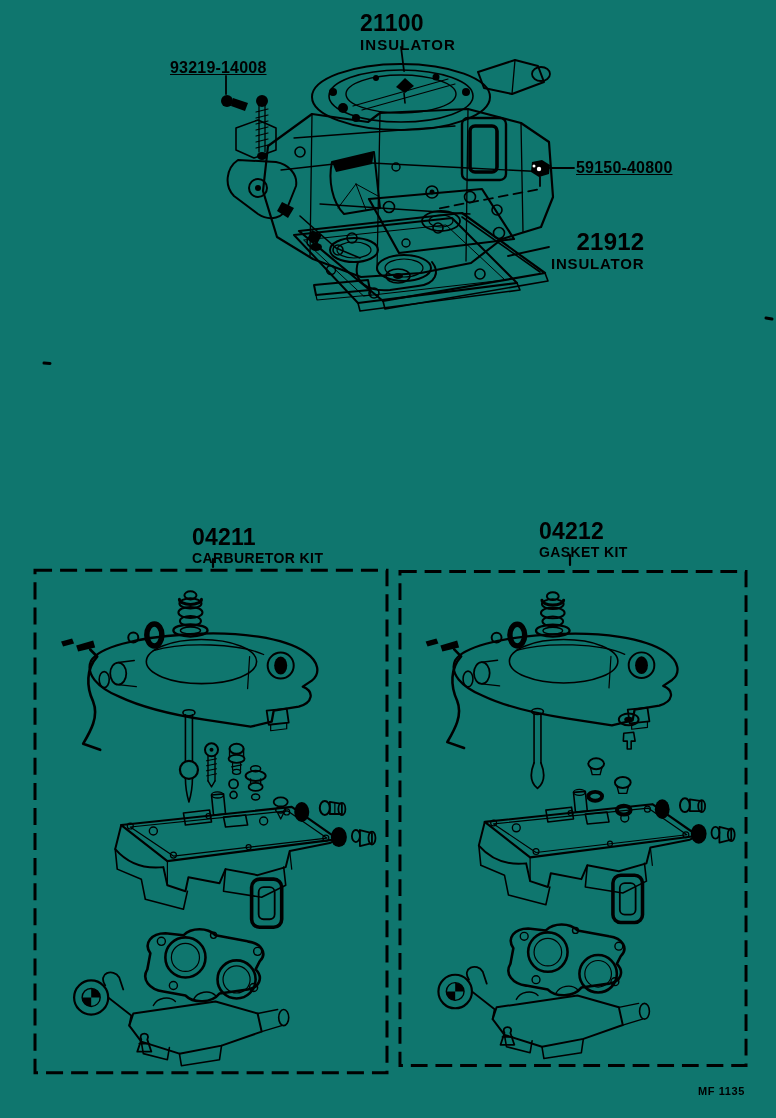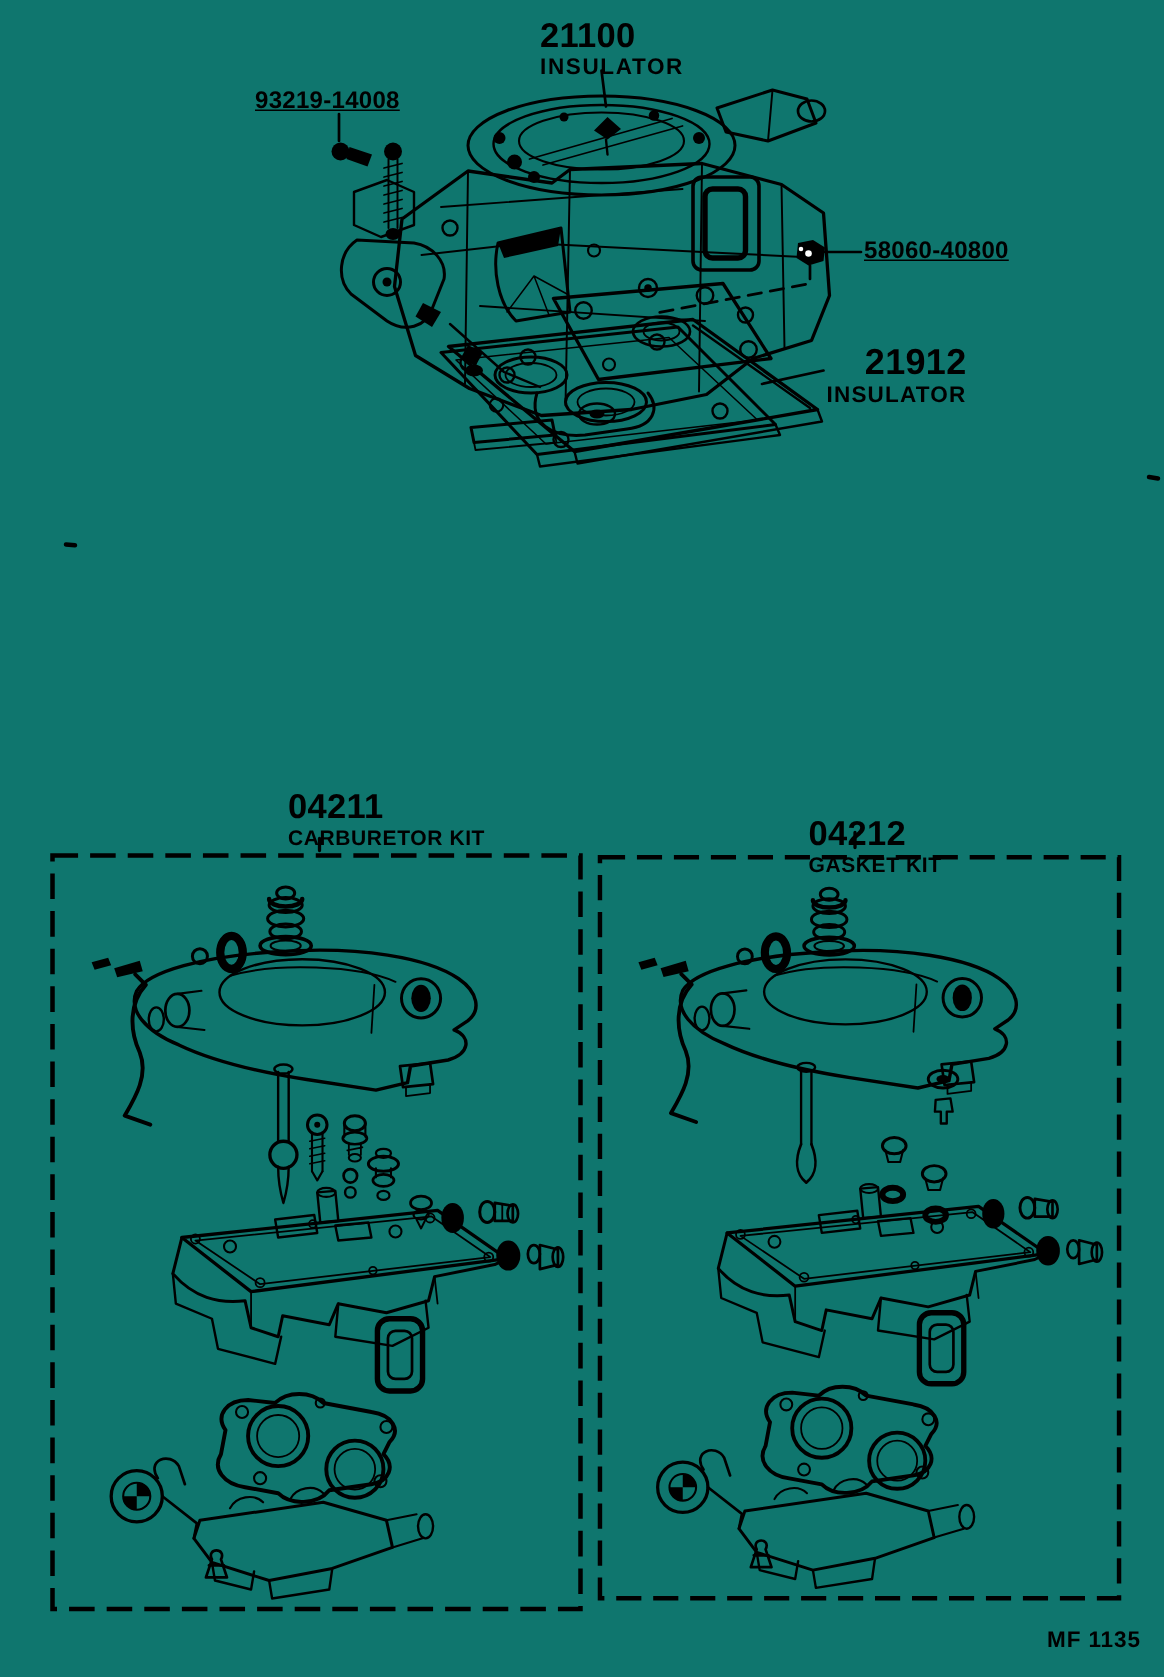--- a/index.html
+++ b/index.html
@@ -14,21 +14,21 @@
   svg { display:block; }
   .art { position:absolute; left:0; top:0; pointer-events:none; }
   .lbl { position:absolute; font-weight:700; line-height:1; white-space:nowrap; }
   .lbl .num  { font-size:23px; letter-spacing:0.2px; }
   .lbl .num.md { font-size:24px;text-align:right; }
   .lbl .sub  { font-size:15px; letter-spacing:1.1px; margin-top:2px; }
   .lbl .sub2 { font-size:14px; letter-spacing:0.4px; margin-top:2px; }
   .lbl.code  { font-size:16px; letter-spacing:0.2px;text-decoration:underline; }
   .kit-box { position:absolute; }
   .kit-box > svg { width:100%; height:100%; }
-  .footer { position:absolute; left:698px; top:1085px; font-size:15px; font-weight:700; letter-spacing:0.6px; }
+  .footer { position:absolute; left:698px; top:1085px; font-size:11px; font-weight:700; letter-spacing:0.6px; }
 </style>
 </head>
 <body>
 
 <div class="page">
 
   <svg width="0" height="0" style="position:absolute" aria-hidden="true">
     <defs>
       <g id="kit-drawing" stroke="#000" fill="none" stroke-width="2" stroke-linecap="round" stroke-linejoin="round">
 
@@ -277,34 +277,34 @@
   <div class="lbl" style="left:360px; top:12px;">
     <div class="num">21100</div>
     <div class="sub">INSULATOR</div>
   </div>
 
   <div class="lbl code" style="left:170px; top:60px;">
     <span>93219-14008</span>
   </div>
 
   <div class="lbl code" style="left:576px; top:160px;">
-    <span>58060-40800</span>
+    <span>59150-40800</span>
   </div>
 
   <div class="lbl" style="left:551px; top:230px;">
     <div class="num md">21912</div>
     <div class="sub" style="letter-spacing:0.8px">INSULATOR</div>
   </div>
 
   <div class="lbl" style="left:192px; top:526px;">
     <div class="num">04211</div>
     <div class="sub2">CARBURETOR KIT</div>
   </div>
 
-  <div class="lbl" style="left:539px; top:544px;">
+  <div class="lbl" style="left:539px; top:520px;">
     <div class="num">04212</div>
     <div class="sub2">GASKET KIT</div>
   </div>
 
   <div class="kit-box" style="left:33px; top:567px; width:356px; height:509px;">
     <svg viewBox="0 0 355 505">
       <rect x="2" y="2" width="351" height="501" fill="none" stroke="#000" stroke-width="3" stroke-dasharray="17 8"></rect>
       <use href="#kit-drawing"></use>
       <use href="#kit-extras-carb"></use>
     </svg>

